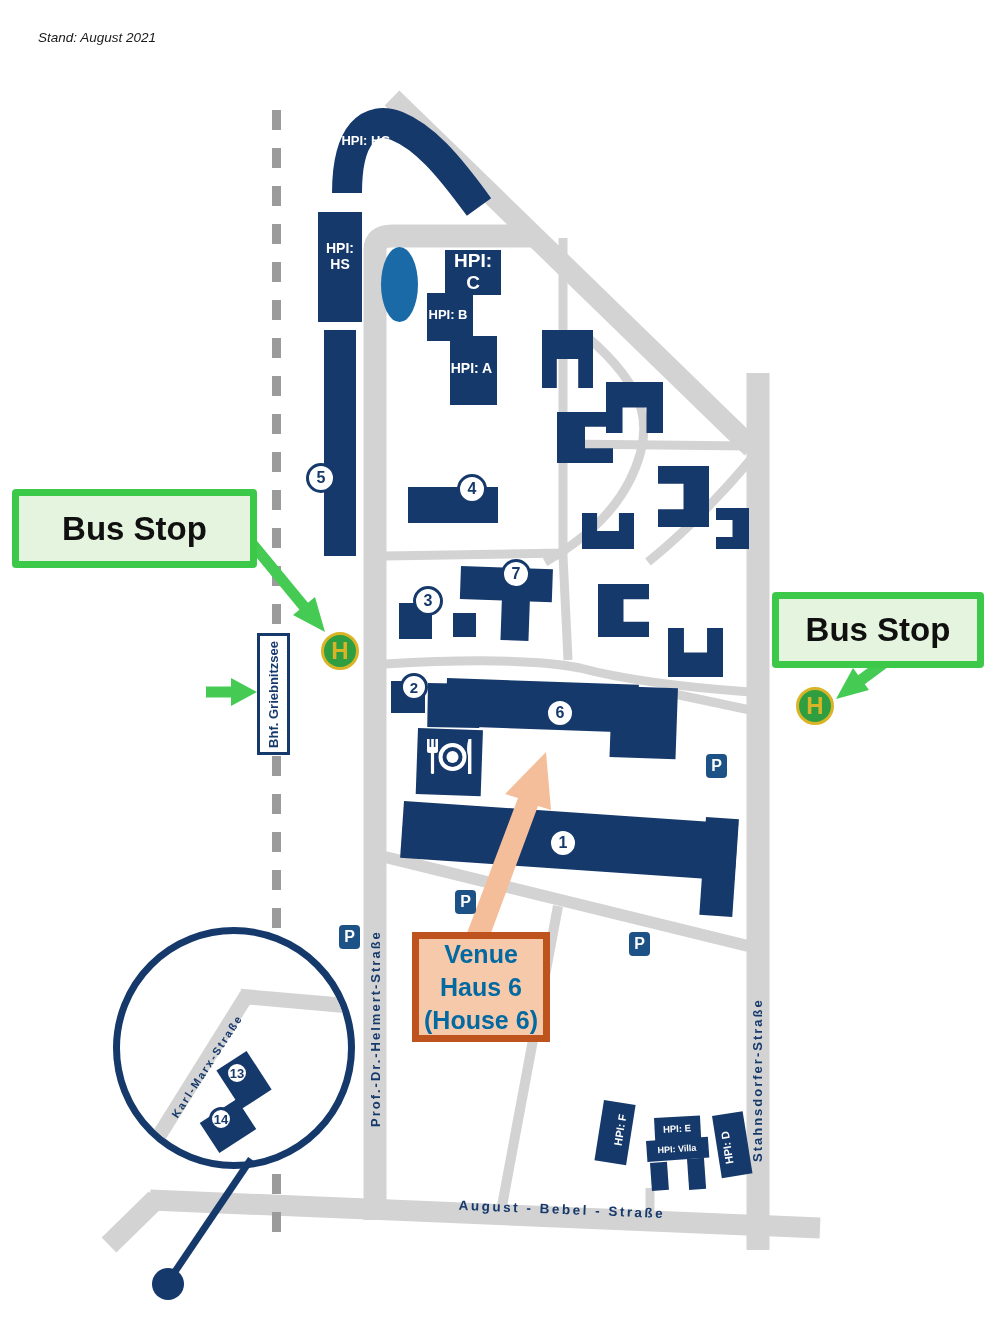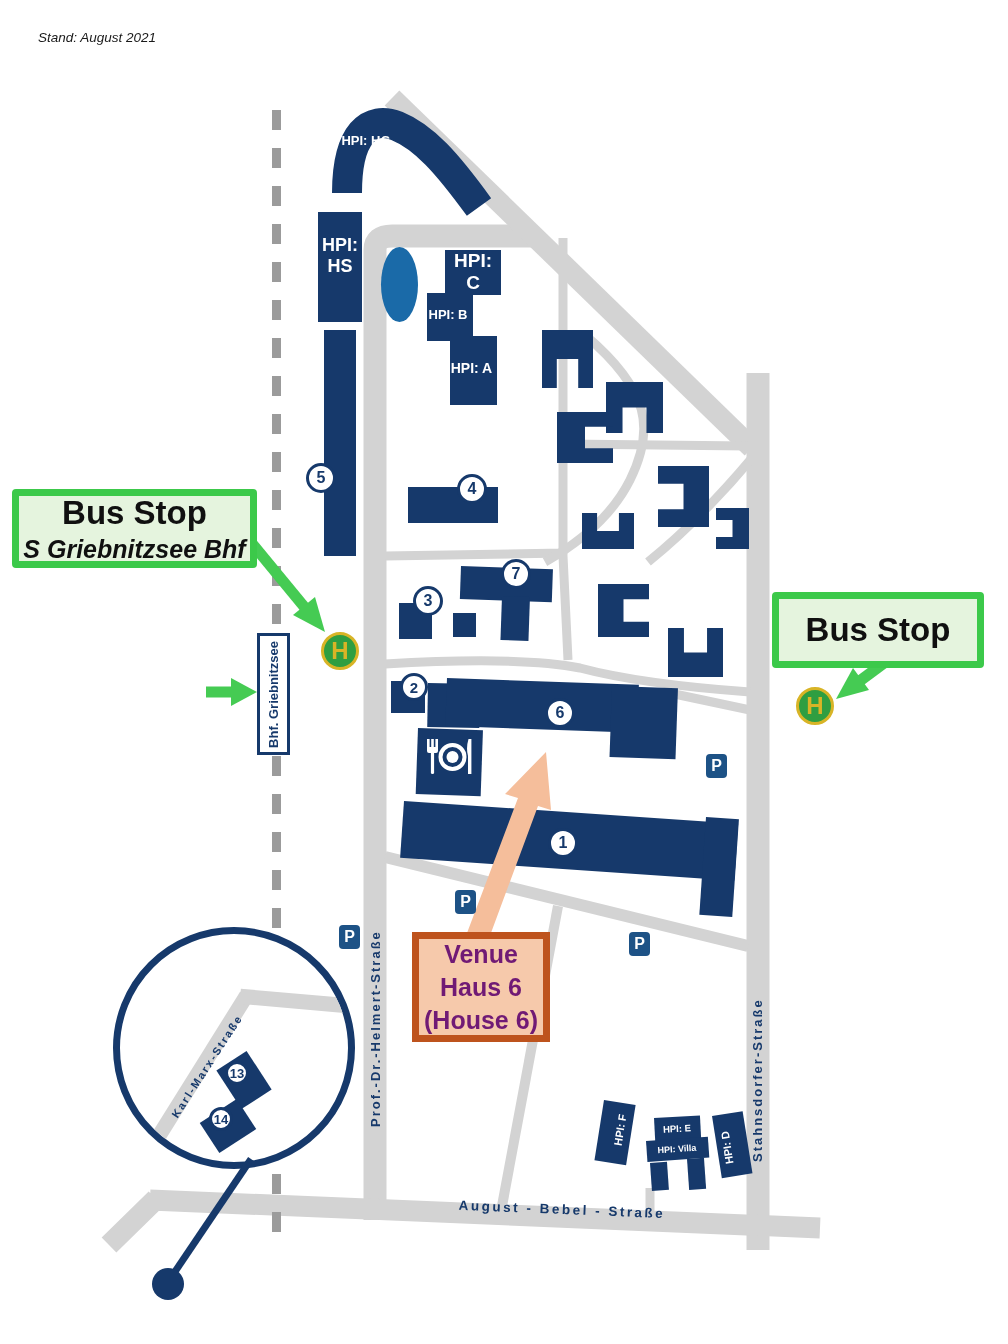--- a/index.html
+++ b/index.html
@@ -34,21 +34,21 @@
          display:flex;align-items:center;justify-content:center;z-index:5}
   .htext{position:absolute;color:var(--navy);font-weight:700;font-size:13.5px;letter-spacing:2.5px;
          white-space:nowrap;text-align:center;z-index:5}
   .green-box{position:absolute;background:var(--green_fill);border:7px solid var(--green_border);
          border-radius:4px;display:flex;flex-direction:column;align-items:center;justify-content:center;
          color:#101010;font-weight:700;text-align:center;z-index:6;line-height:1.25;white-space:nowrap}
   .green-box .l1{font-size:33px}
   .green-box .l2{font-size:25px;font-style:italic}
   .venue-box{position:absolute;left:412px;top:932px;width:138px;height:110px;background:var(--venue_fill);
          border:7px solid var(--venue_border);display:flex;flex-direction:column;align-items:center;
-         justify-content:center;color:#701a75;font-weight:700;text-align:center;z-index:6;
+         justify-content:center;color:#0369a1;font-weight:700;text-align:center;z-index:6;
          font-size:25px;line-height:1.32;white-space:nowrap}
   .station{position:absolute;left:257px;top:633px;width:33px;height:122px;background:#fff;
          border:3px solid var(--navy);z-index:5;display:flex;align-items:center;justify-content:center}
   .station span{writing-mode:vertical-rl;transform:rotate(180deg);color:var(--navy);
          font-weight:700;font-size:13px;white-space:nowrap}
   .inset{position:absolute;left:113px;top:927px;width:242px;height:242px;border:7px solid var(--navy);
          border-radius:50%;background:#fff;overflow:hidden;z-index:3}
   .iroad{position:absolute;background:var(--road)}
   .r1{left:-5px;top:127px;width:172px;height:15px;transform:rotate(-58deg)}
   .r2{left:120px;top:60px;width:120px;height:15px;transform:rotate(5deg)}
@@ -117,21 +117,20 @@
     </g>
     <polygon points="467,933 518,798 505,794 546,752 551,810 538,806 488,941" fill="var(--venue_arrow)"></polygon>
     <g>
       <line x1="251" y1="1159" x2="168" y2="1282" stroke="var(--navy)" stroke-width="7"></line>
       <circle cx="168" cy="1284" r="16" fill="var(--navy)"></circle>
     </g>
   </svg>
 
   <div class="green-box" style="left:12px;top:489px;width:245px;height:79px">
     <div class="l1">Bus Stop</div>
-    <div class="l2">S Griebnitzsee Bhf</div>
   </div>
   <div class="green-box" style="left:772px;top:592px;width:212px;height:76px">
     <div class="l1">Bus Stop</div>
   </div>
   <div class="venue-box">
     <div>Venue</div>
     <div>Haus 6</div>
     <div>(House 6)</div>
   </div>
 
@@ -167,21 +166,21 @@
     <div class="b notch-t" style="left: 668px; top: 628px; width: 55px; height: 49px;"></div>
     <div class="b" style="left: 604px; top: 1100px; width: 32px; height: 61px; transform: rotate(9deg); transform-origin: 0px 0px;"></div>
     <div class="b" style="left: 654px; top: 1118px; width: 46px; height: 29px; transform: rotate(-3deg); transform-origin: 0px 0px;"></div>
     <div class="b" style="left: 646px; top: 1141px; width: 62px; height: 21px; transform: rotate(-4deg); transform-origin: 0px 0px;"></div>
     <div class="b" style="left: 650px; top: 1163px; width: 17px; height: 28px; transform: rotate(-4deg); transform-origin: 0px 0px;"></div>
     <div class="b" style="left: 687px; top: 1159px; width: 17px; height: 31px; transform: rotate(-4deg); transform-origin: 0px 0px;"></div>
     <div class="b" style="left: 712px; top: 1116px; width: 31px; height: 63px; transform: rotate(-9deg); transform-origin: 0px 0px;"></div>
     <div class="wlabel" style="left: 330px; top: 132px; width: 72px; height: 18px; font-size: 13px;">
       <span>HPI: HG</span>
     </div>
-    <div class="wlabel" style="left: 318px; top: 240px; width: 44px; height: 32px; font-size: 18px;">
+    <div class="wlabel" style="left: 318px; top: 240px; width: 44px; height: 32px; font-size: 14px;">
       <span>HPI: HS</span>
     </div>
     <div class="wlabel" style="left: 447px; top: 256px; width: 52px; height: 32px; font-size: 19px;">
       <span>HPI: C</span>
     </div>
     <div class="wlabel" style="left: 425px; top: 299px; width: 46px; height: 32px; font-size: 13px;">
       <span>HPI: B</span>
     </div>
     <div class="wlabel" style="left: 448px; top: 352px; width: 47px; height: 32px; font-size: 14px;">
       <span>HPI: A</span>

